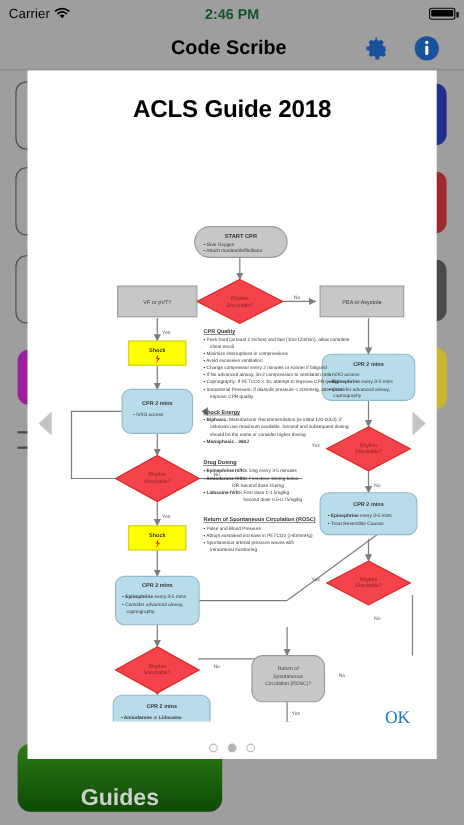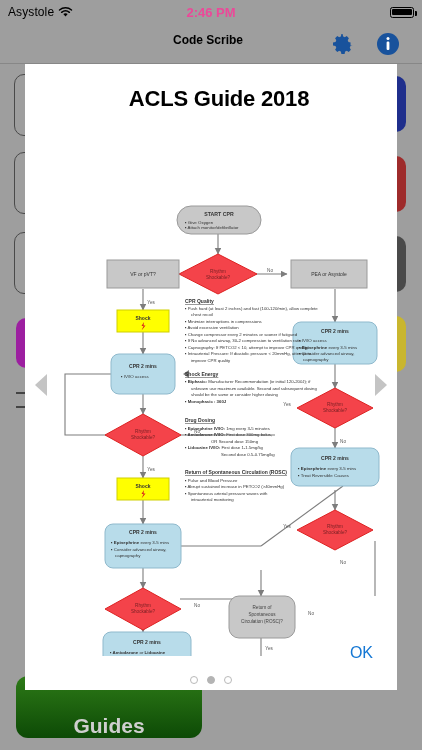--- a/index.html
+++ b/index.html
@@ -16,36 +16,36 @@
   .dim-veil { position: absolute; inset: 0; background: rgba(0,0,0,0.38); }
 
   
   .statusbar {
     position: absolute; top: 0; left: 0; width: 422px; height: 24px;
     display: flex; align-items: center; background: #ffffff; z-index: 2;
   }
   .sb-left { position: absolute; left: 8px; display: flex; align-items: center; gap: 4px; }
   .sb-carrier { font-size: 12px; font-weight: 400; color: #000; letter-spacing: .1px; }
   .sb-time { position: absolute; left: 0; width: 422px; text-align: center;
-             font-size: 13px; font-weight: 700; color: #ec4899; }
+             font-size: 13px; font-weight: 700; color: #14532d; }
   .sb-right { position: absolute; right: 8px; display: flex; align-items: center; }
   .battery { width: 24px; height: 11px; border: 1.2px solid #000; border-radius: 2.5px;
              position: relative; }
   .battery::after { content:""; position: absolute; right:-3.5px; top: 3px; width: 2px; height: 5px;
              background:#000; border-radius: 0 1px 1px 0; }
   .battery i { position: absolute; inset: 1.2px; background: #000; border-radius: 1px; display:block; }
 
   
   .navbar {
     position: absolute; top: 24px; left: 0; width: 422px; height: 40px;
     background: #f7f7f7; border-bottom: 1px solid #c9c9c9; z-index: 2;
   }
   .nav-title {
     position: absolute; left: 0; width: 416px; top: 9px; text-align: center;
-    font-size: 12px; font-weight: 700; color: #000;
+    font-size: 18px; font-weight: 700; color: #000;
   }
   .nav-gear { position: absolute; right: 68px; top: 8px; width: 24px; height: 24px; }
   .nav-info { position: absolute; right: 22px; top: 8px; width: 24px; height: 24px; }
 
   
   .bg-cards { position: absolute; top: 70px; left: 0; width: 422px; height: 600px; z-index: 1; }
   .lcard {
     position: absolute; left: 14px; width: 140px; height: 62px;
     border: 1.5px solid #4a4a4a; border-radius: 10px; background: transparent;
   }
@@ -70,26 +70,26 @@
     background: linear-gradient(#3a3f47, #111318); }
   .play-tri { width: 0; height: 0; border-left: 15px solid #cfcfcf;
               border-top: 9px solid transparent; border-bottom: 9px solid transparent; }
 
   
   .modal {
     position: absolute; left: 25px; top: 64px; width: 372px; height: 626px;
     background: #ffffff; z-index: 10; overflow: hidden;
   }
   .modal-title {
-    position: absolute; top: 22px; left: 8px; width: 372px; text-align: center;
+    position: absolute; top: 22px; left: 0; width: 372px; text-align: center;
     font-size: 22px; font-weight: 700; color: #000; letter-spacing: -0.2px;
   }
   .ok-btn {
     position: absolute; right: 24px; bottom: 28px;
-    font-size: 16px; color: #1477d4; font-weight: 400; cursor: pointer;
+    font-size: 16px; color: #1477d4; font-weight: 400; cursor: pointer; font-family: Liberation Serif, serif;
   }
   .dots { position: absolute; left: 0; bottom: 6px; width: 372px;
           display: flex; justify-content: center; gap: 9px; }
   .dot { width: 8px; height: 8px; border-radius: 50%; border: 1px solid #b9b9b9; background: #fff; }
   .dot.active { background: #b4b4b4; border-color: #b4b4b4; }
 
   .arrow-l, .arrow-r {
     position: absolute; top: 310px; width: 0; height: 0;
     border-top: 11px solid transparent; border-bottom: 11px solid transparent;
   }
@@ -125,21 +125,21 @@
 
     <div class="btm-btn btn-guides">
       <span>Guides</span>
     </div>
   </div>
 
   <div class="dim-veil"></div>
 
   <div class="statusbar" style="background:transparent;">
     <div class="sb-left">
-      <span class="sb-carrier">Asystole</span>
+      <span class="sb-carrier">Carrier</span>
       <svg width="15" height="12" viewBox="0 0 15 12">
         <path d="M7.5 10.6 L5.3 8.0 A3.6 3.6 0 0 1 9.7 8.0 Z" fill="#000"></path>
         <path d="M3.6 6.3 A6.3 6.3 0 0 1 11.4 6.3" stroke="#000" stroke-width="1.5" fill="none" stroke-linecap="round"></path>
         <path d="M1.5 4.0 A9.3 9.3 0 0 1 13.5 4.0" stroke="#000" stroke-width="1.5" fill="none" stroke-linecap="round"></path>
       </svg>
     </div>
     <div class="sb-time">2:46 PM</div>
     <div class="sb-right">
       <span class="battery">
           <i></i>

